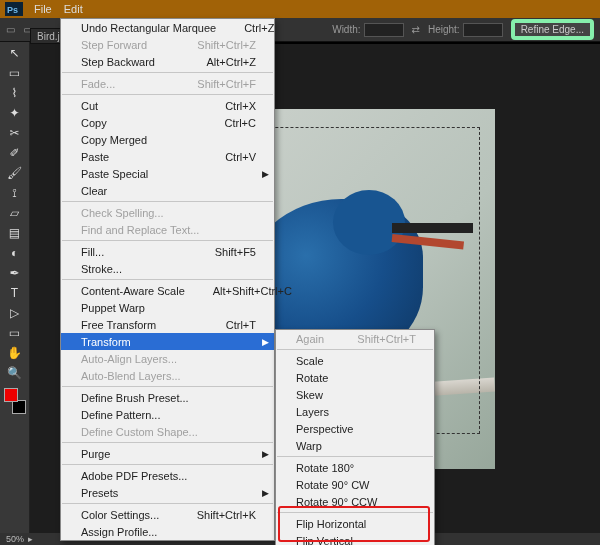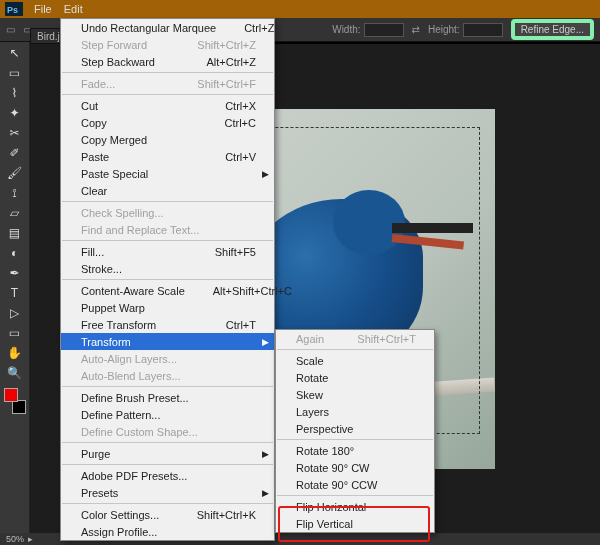--- a/index.html
+++ b/index.html
@@ -256,20 +256,23 @@
     </div>
   <div class="row">
       <span>Skew</span>
     </div>
   <div class="row">
       <span>Layers</span>
     </div>
   <div class="row">
       <span>Perspective</span>
     </div>
+  <div class="row">
+      <span>Warp</span>
+    </div>
   <div class="sep"></div>
   <div class="row">
       <span>Rotate 180°</span>
     </div>
   <div class="row">
       <span>Rotate 90° CW</span>
     </div>
   <div class="row">
       <span>Rotate 90° CCW</span>
     </div>

